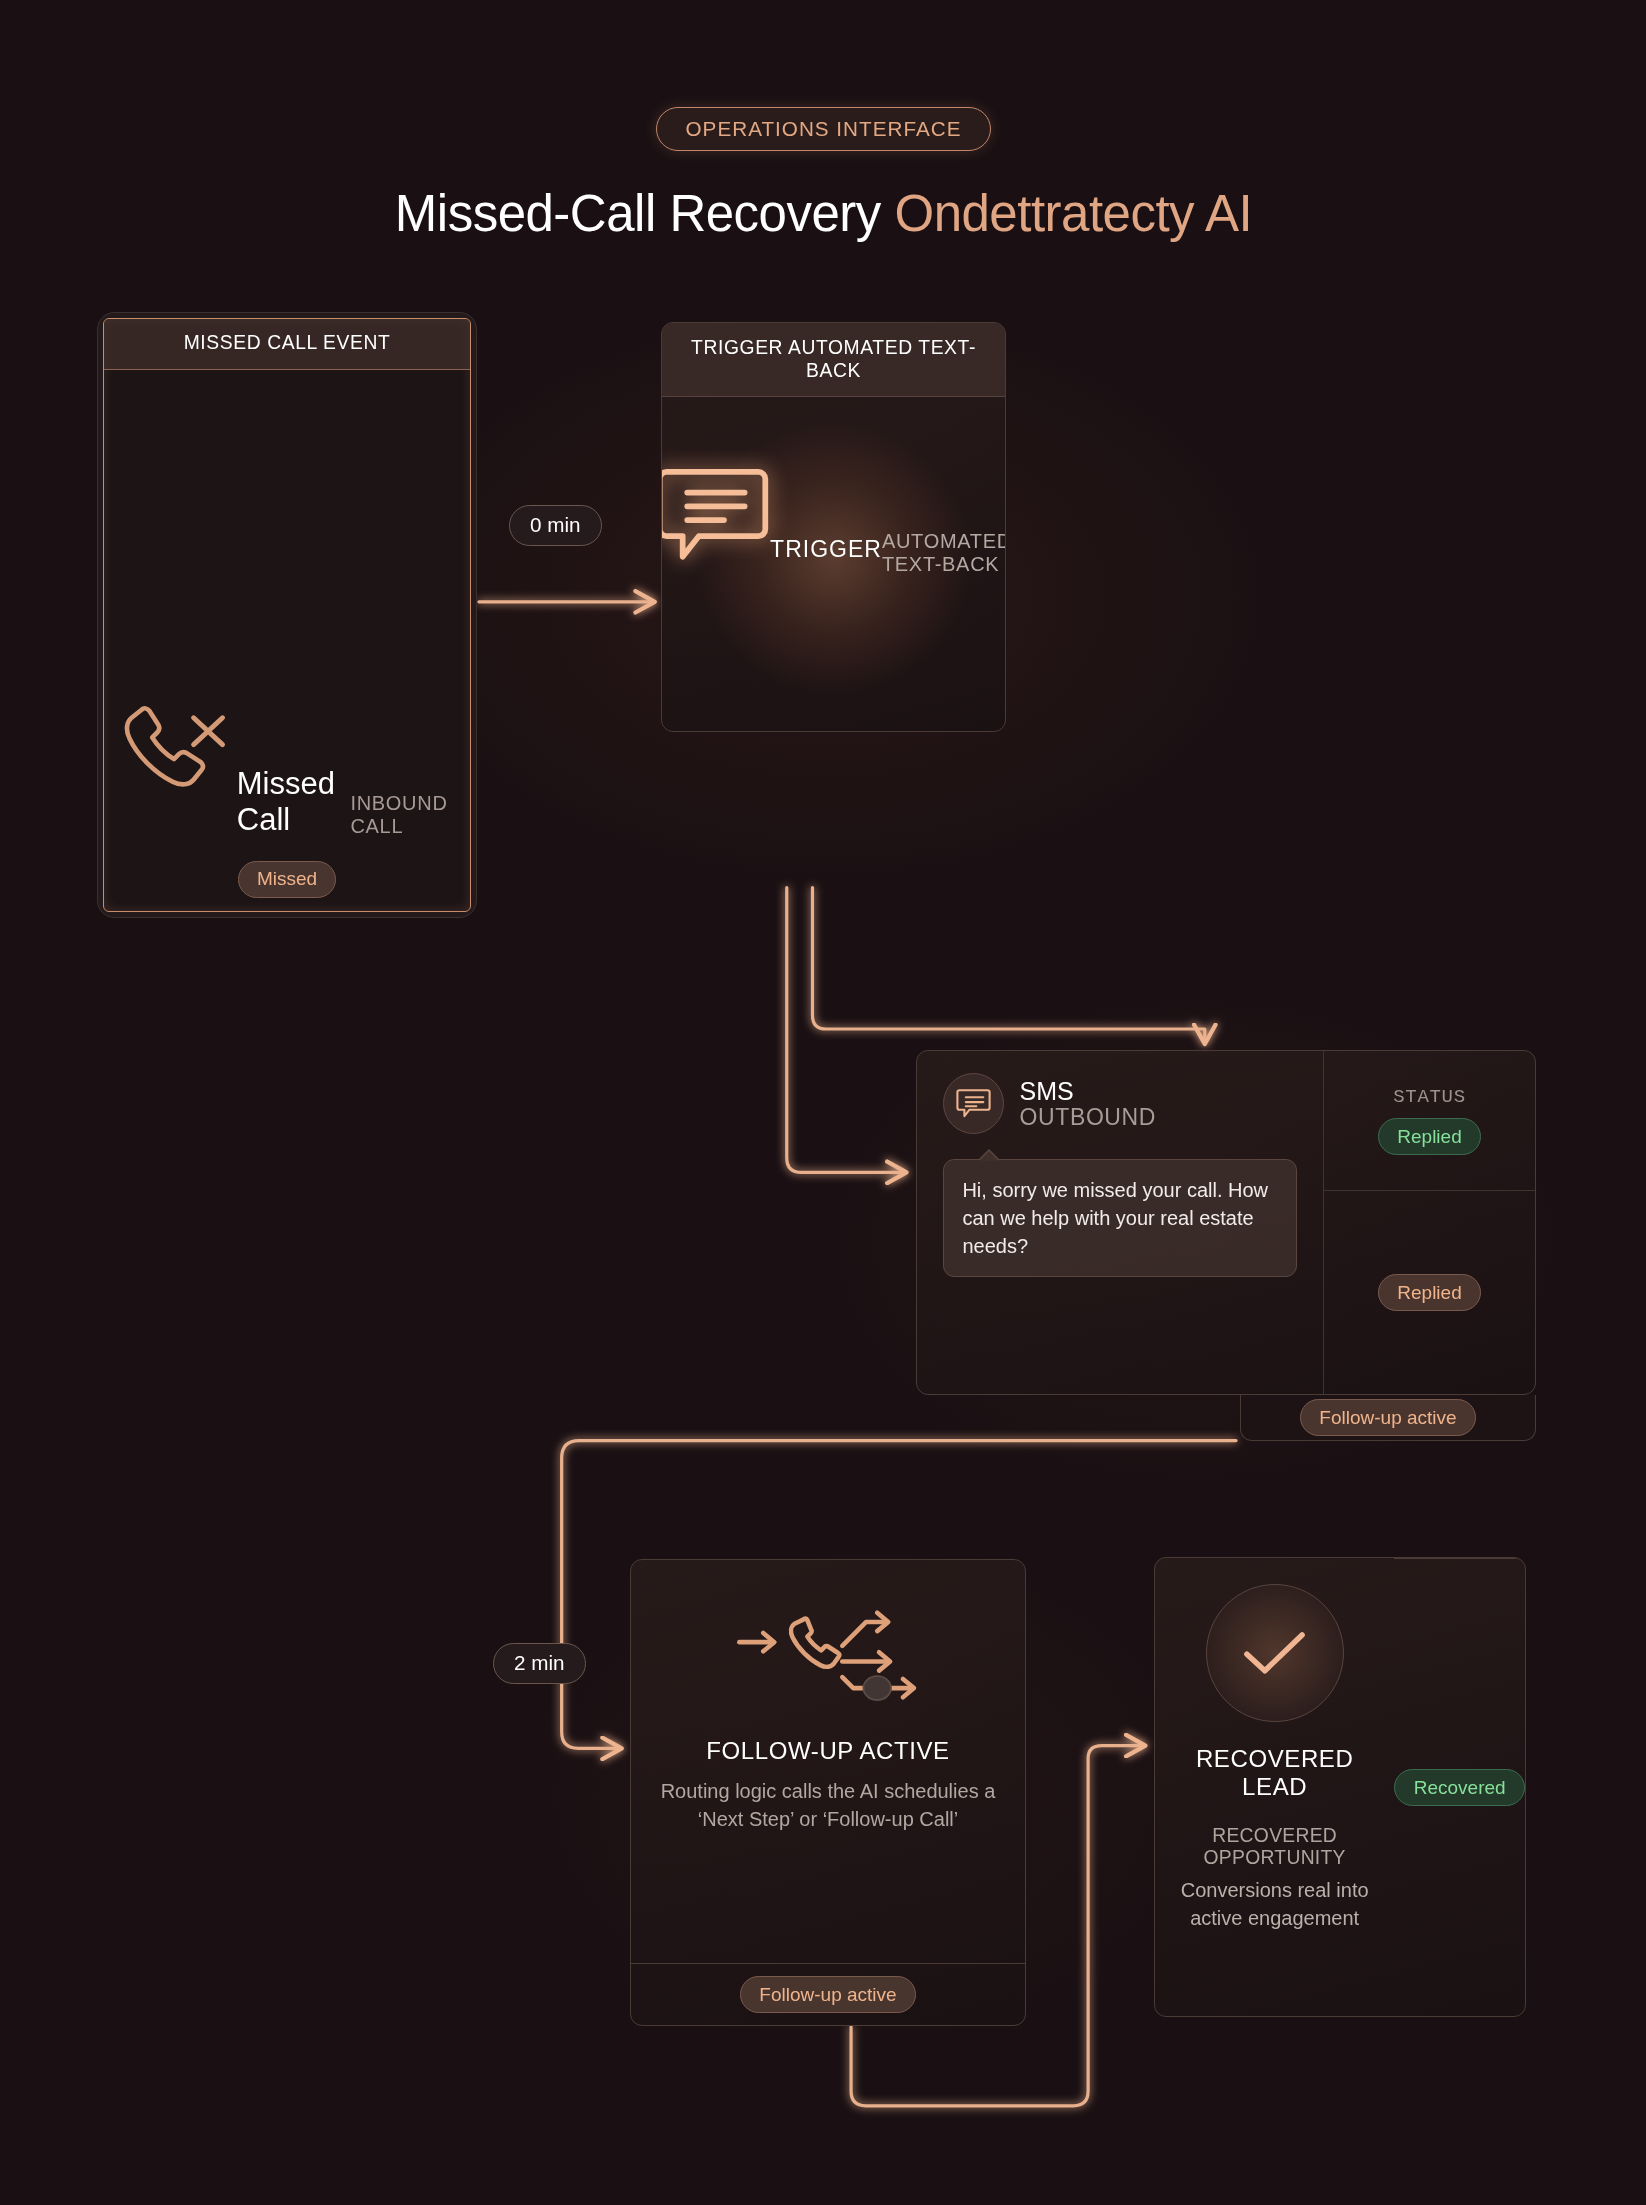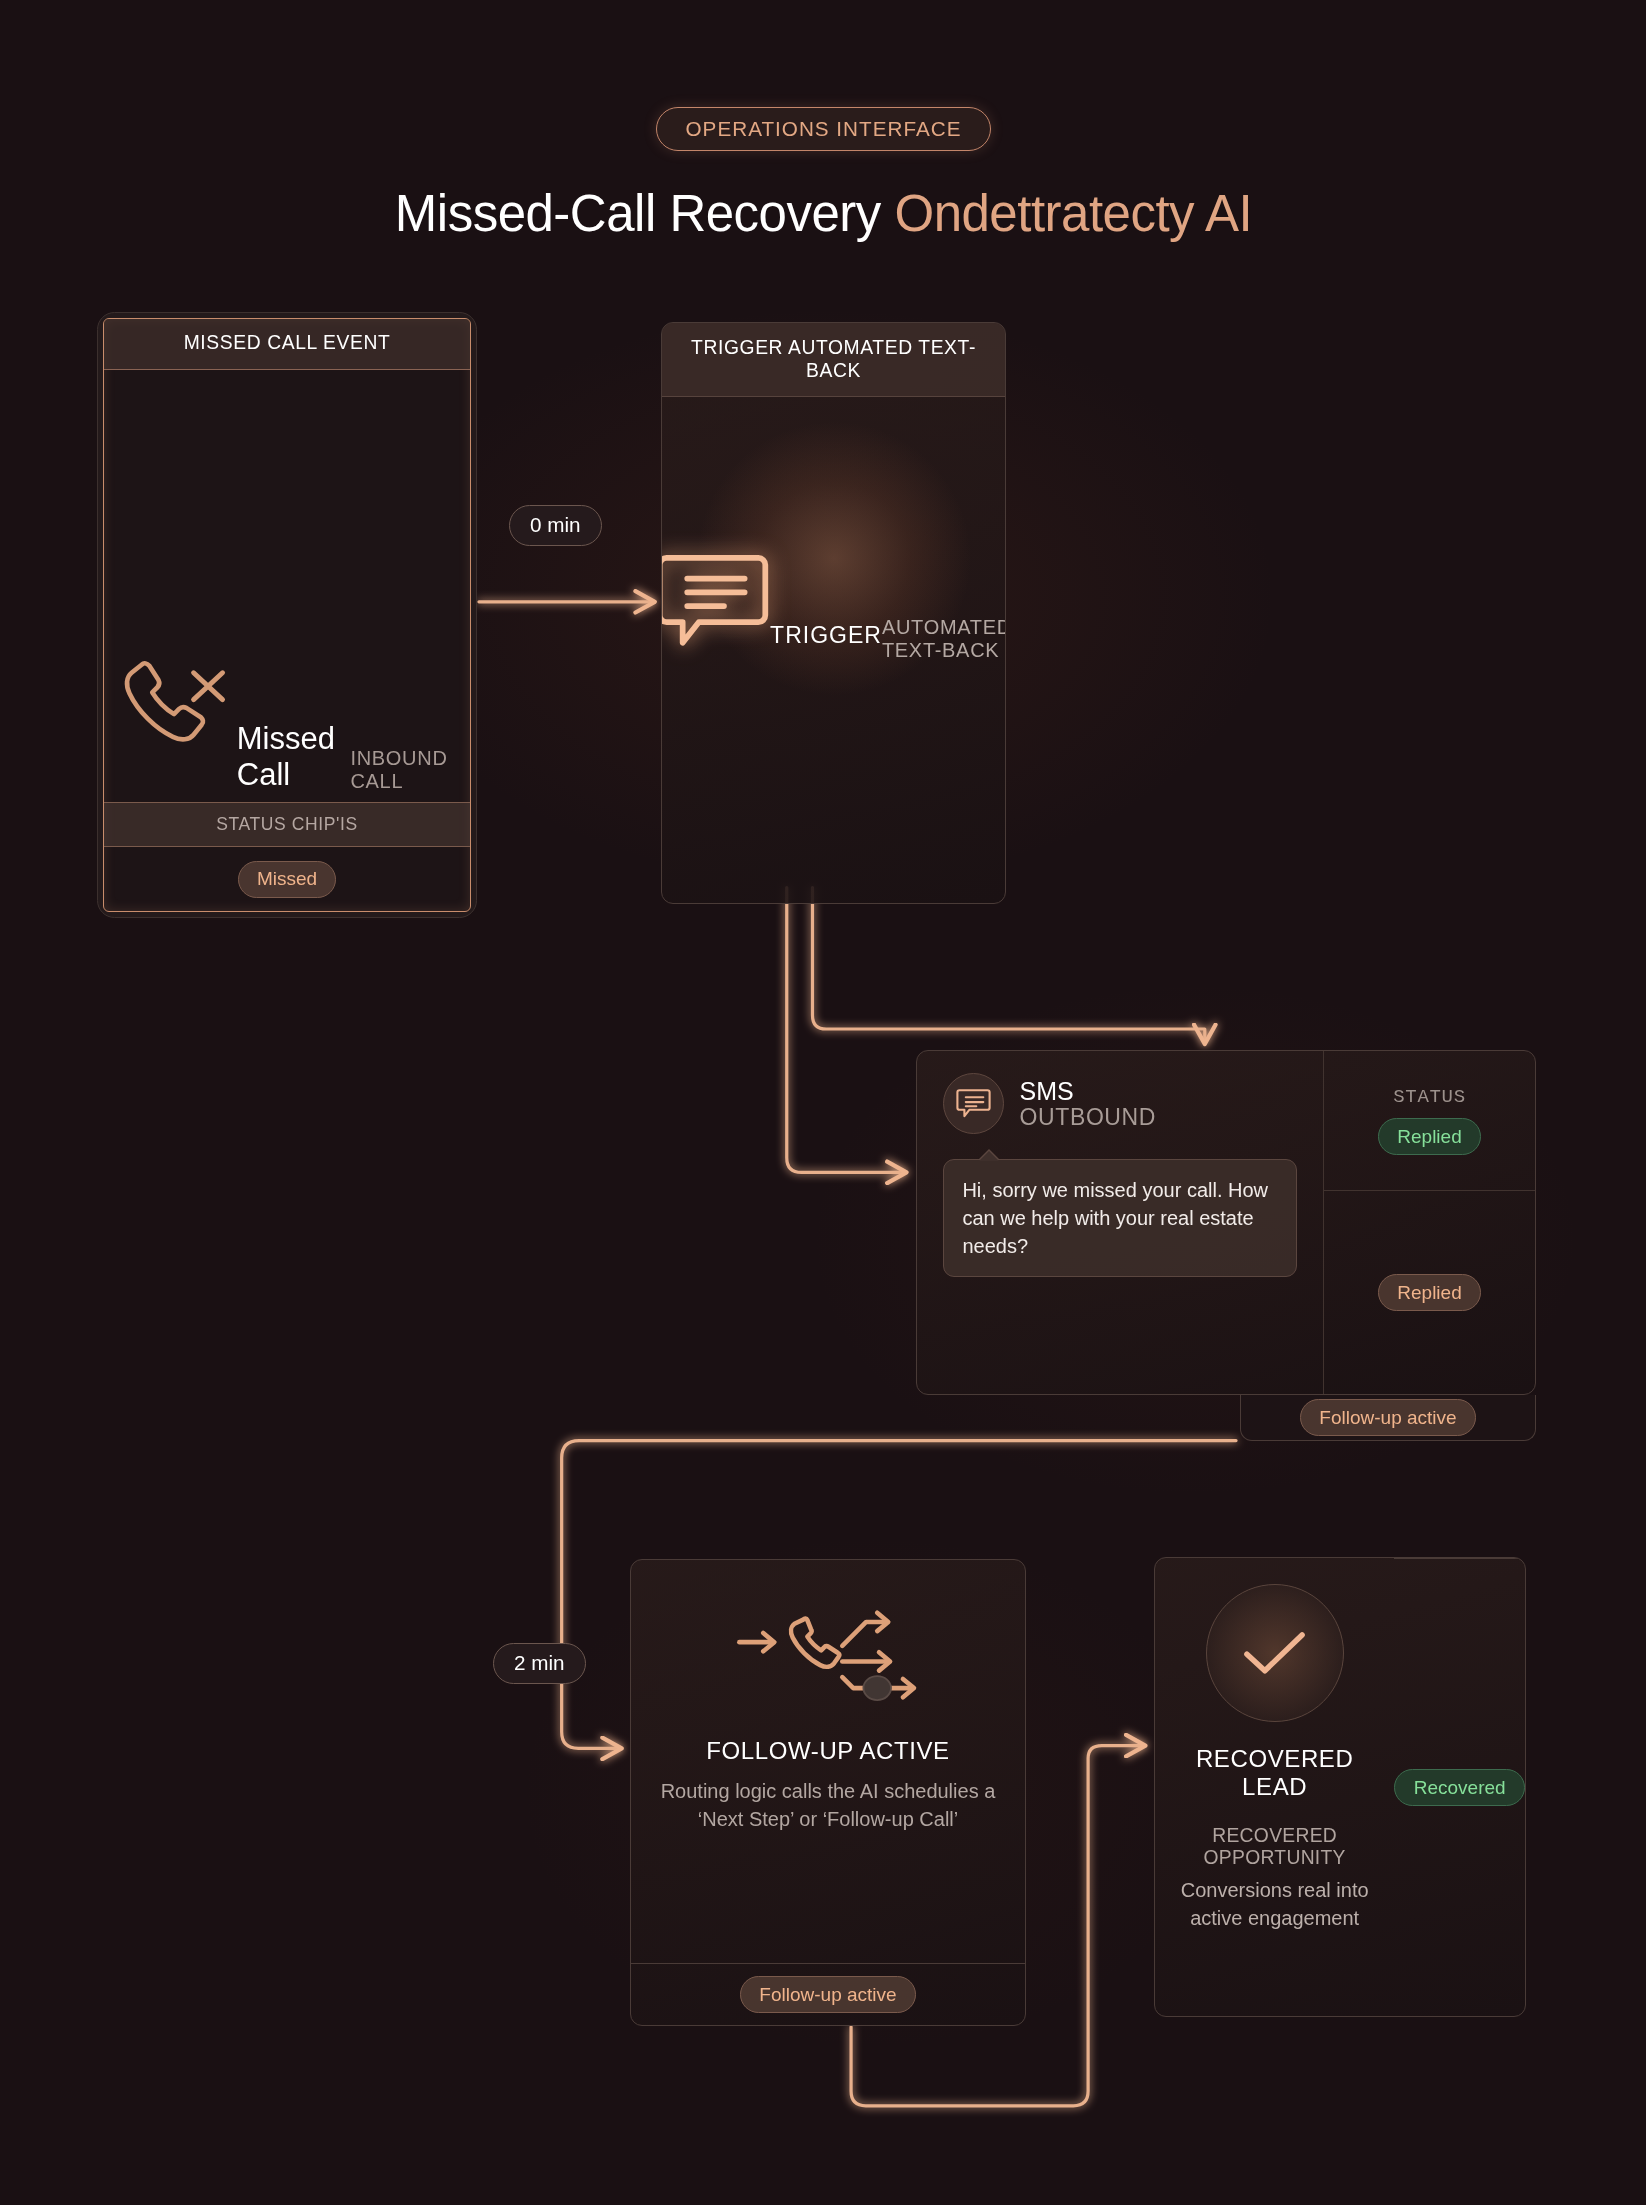--- a/index.html
+++ b/index.html
@@ -143,21 +143,21 @@
     text-align: center;
     color: #b5a7a2;
     font-size: 17.5px;
     letter-spacing: 0.6px;
     padding: 11px 0;
   }
   #card-missed .card-footer { border-top: none; padding: 13.8px 0; }
 
   
   #card-trigger {
-    left: 661px; top: 322px; width: 345px; height: 582px;
+    left: 661px; top: 322px; width: 345px; height: 410px;
     border-radius: 12px;
   }
   #card-trigger .body {
     height: calc(100% - 79px);
     display: flex; flex-direction: row;
     align-items: center; justify-content: center;
     padding: 0 13.8px 25px;
     position: relative;
   }
   .trigger-glow {
@@ -348,21 +348,20 @@
     <div class="body">
       <div class="mc-icon">
         <svg width="124" height="106" viewBox="0 0 120 102" fill="none">
           <path d="M18 14c-5 4-6 12-2 20 8 17 25 34 42 42 8 4 16 3 20-2l8-10c2-2 1-5-1-7l-14-9c-2-1-5-1-7 1l-5 5c-8-5-16-13-21-21l5-5c2-2 2-5 1-7L35 7c-2-2-5-3-7-1l-10 8z" stroke="#d39a75" stroke-width="4.5" stroke-linejoin="round"></path>
           <path d="M78 14 L106 40 M106 14 L78 40" stroke="#d39a75" stroke-width="4.8" stroke-linecap="round"></path>
         </svg>
       </div>
       <div class="mc-title">Missed Call</div>
       <div class="mc-sub">INBOUND CALL</div>
     </div>
-    <div class="chip-strip">STATUS CHIP'IS</div>
     <div class="card-footer">
       <span class="chip chip-copper">Missed</span>
     </div>
   </div>
 </div>
 
 <div class="card" id="card-trigger">
   <div class="card-header">TRIGGER AUTOMATED TEXT-BACK</div>
   <div class="body">
     <div class="trigger-glow"></div>

